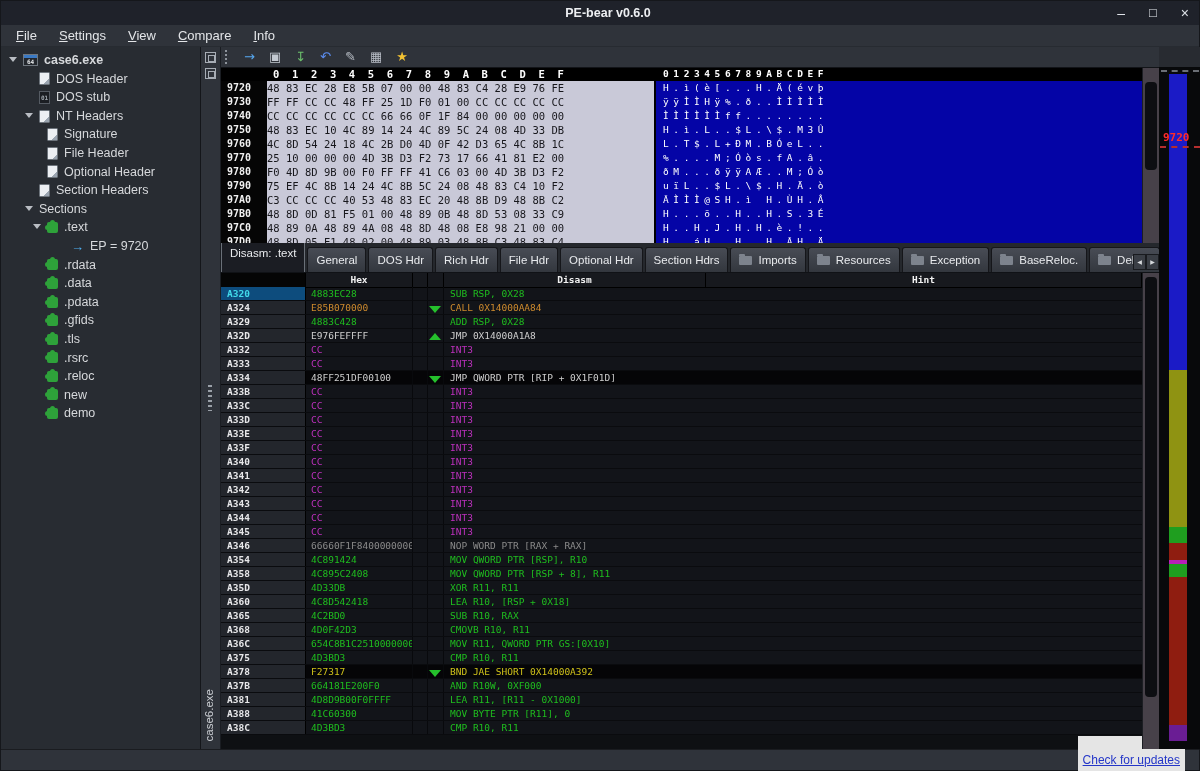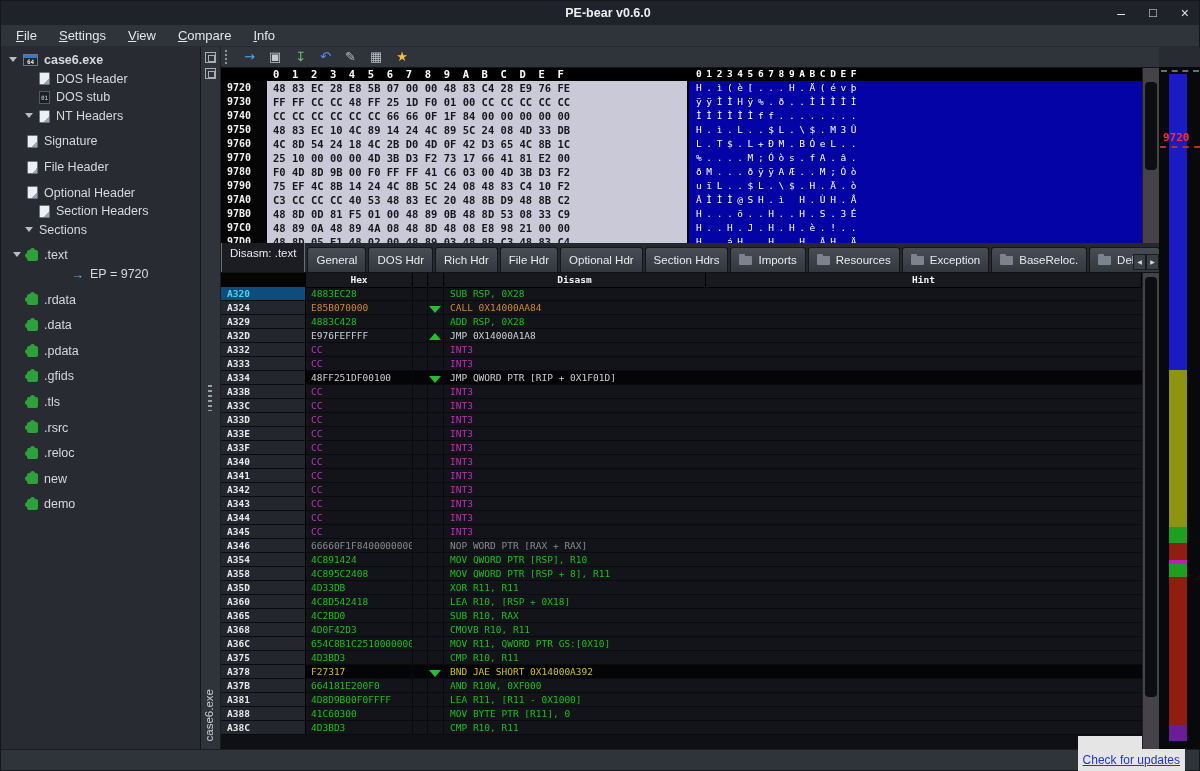--- a/index.html
+++ b/index.html
@@ -23,21 +23,21 @@
   .menuitem { color:#e3e5e8; font-size:13px; padding:2px 11px; }
 
   
   .main { flex:1; display:flex; min-height:0; }
 
   
   .tree { width:200px; flex:none; background:#282c32; border-right:1px solid #14161a;
     padding-top:4px; overflow:hidden; }
   .trow { height:18.6px; line-height:18.6px; color:#d6d8db; font-size:12.5px;
     white-space:nowrap; display:flex; align-items:center; }
-  .lvl0{ padding-left:22px; } .lvl1{ padding-left:38px; } .lvl2{ padding-left:26px;margin-top:7px; } .lvl3{ padding-left:70px; }
+  .lvl0{ padding-left:22px; } .lvl1{ padding-left:38px; } .lvl2{ padding-left:46px; } .lvl3{ padding-left:70px; }
   .b-true .tl { font-weight:bold; }
   .ex { display:inline-block; width:14px; margin-left:-14px; flex:none; }
   .ex-exp::after { content:""; display:inline-block; width:0; height:0;
     border:4px solid transparent; border-top:5px solid #b9bdc3; margin-bottom:-2px; }
   .ti { display:inline-block; flex:none; margin-right:6px; position:relative; }
   .ti-none { width:0; margin-right:0; }
   .ti-doc { width:11px; height:13px; border:1px solid #6d747c; border-radius:1px;
     background:linear-gradient(135deg,#eceff3 75%,#9aa4b0 75%); }
   .ti-bin { width:11px; height:13px; border:1px solid #555b63; background:#1b1e23;
     color:#9fa6ad; font:700 6px "DejaVu Sans Mono",monospace; text-align:center; line-height:12px; }
@@ -72,25 +72,25 @@
   
   .hexdock { height:196px; flex:none; display:flex; flex-direction:column; background:#2f333a; }
   .hextoolbar { height:20px; flex:none; display:flex; align-items:center; gap:14px; padding-left:4px; }
   .tbgrip { width:5px; height:14px; border-left:2px dotted #8d939b; margin-right:0px; }
   .tbicon { font-size:13px; line-height:16px; font-family:"DejaVu Sans",sans-serif; }
   .hexarea { flex:1; display:flex; min-height:0; border-top:1px solid #121418; }
   .offcol { width:46px; flex:none; background:#050505; color:#f0f0f0;
     font:700 10px "DejaVu Sans Mono",monospace; }
   .offcol .hhead { height:13px; }
   .offcol .hcell { height:14px; line-height:14px; padding-left:6px; }
-  .hexgrid { width:420px; flex:none; background:#c9c9d8; font-family:"DejaVu Sans Mono",monospace; }
+  .hexgrid { width:387px; flex:none; background:#c9c9d8; font-family:"DejaVu Sans Mono",monospace; }
   .hhead { height:13px; line-height:13px; background:#000; color:#fff;
     font:700 10.5px "DejaVu Sans Mono",monospace; white-space:pre; padding-left:6px; }
-  .hrow { height:14px; line-height:14px; white-space:pre; padding-left:6px;
-    font-size:10.5px; font-weight:700; color:#17171c; }
+  .hrow { height:14px; line-height:14px; white-space:pre; 
+    font-size:10.5px; font-weight:400; color:#17171c; }
   .asciigrid { flex:1; background:#0404a6; border-left:2px solid #000;
     font-family:"DejaVu Sans Mono",monospace; }
   .asciigrid .hhead { letter-spacing:4.6px; font-size:9.5px; padding-left:7px; }
   .arow { height:14px; line-height:14px; white-space:pre; padding-left:7px;
     font-size:9.5px; color:#fff; letter-spacing:4.6px; }
   .vscroll { width:17px; flex:none; background:#474149; position:relative;
     border-left:1px solid #1c1e23; }
   .vthumb { position:absolute; left:2px; right:2px; border-radius:4px; background:#0d0e12; }
 
   

